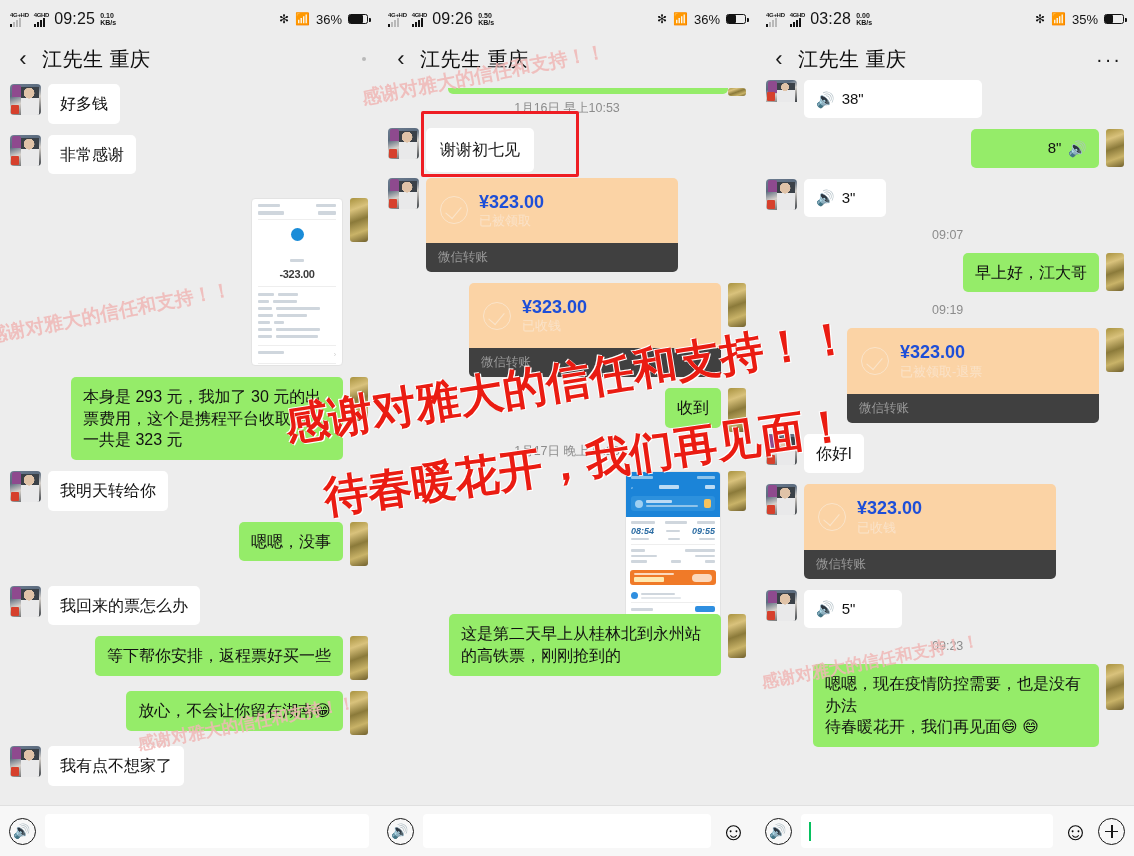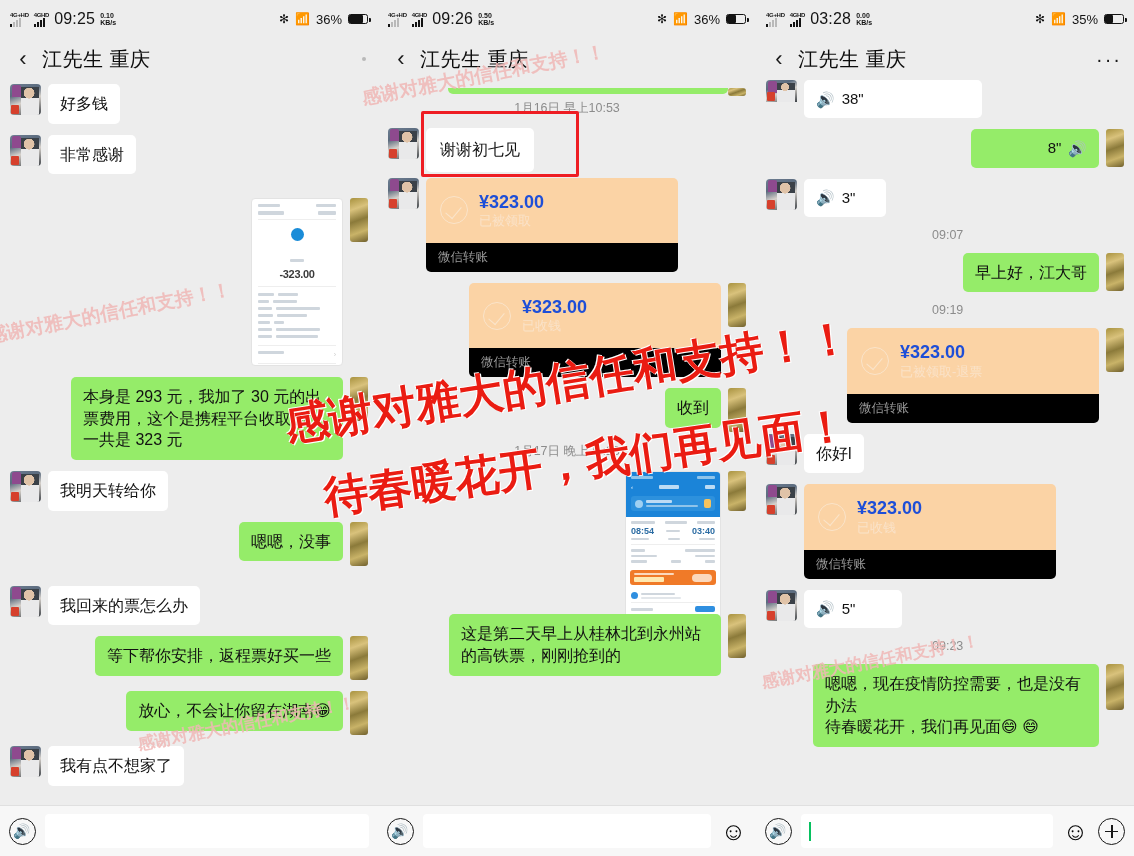--- a/index.html
+++ b/index.html
@@ -84,21 +84,21 @@
   .xfer-top{ background:#fbd3a5; display:flex; align-items:center; gap:11px;
              padding:13px 14px; border-radius:5px 5px 0 0; position:relative; }
   .xfer-top::before{ content:""; position:absolute; left:-5px; top:12px; border:5px solid transparent; border-right-color:#fbd3a5; }
   .xfer.out .xfer-top::before{ left:auto; right:-5px; border-right-color:transparent; border-left-color:#fbd3a5; }
   .xcheck{ width:28px; height:28px; flex:0 0 28px; border:1.6px solid #fae4ca; border-radius:50%;
            position:relative; }
   .xcheck::after{ content:""; position:absolute; left:8px; top:6px; width:8px; height:14px;
           border:1.8px solid #fae4ca; border-top:0; border-left:0; transform:rotate(40deg); }
   .xamt{ font-size:18px; font-weight:bold; color:#1d4ed8; line-height:1.25; }
   .xsub{ font-size:13px; color:#fae2c8; line-height:1.3; }
-  .xfoot{ background:#000000; font-size:12.5px; color:#9a9a9a; padding:6px 12px; border-radius:0 0 5px 5px; }
+  .xfoot{ background:#404040; font-size:12.5px; color:#9a9a9a; padding:6px 12px; border-radius:0 0 5px 5px; }
 
   
   .thumb{ margin-left:7px; border-radius:4px; overflow:hidden; background:#fff; border:1px solid #e3e3e3; }
   .thumb.pay{ width:92px; height:168px; }
   .thumb.ticket{ width:96px; height:166px; }
   .blurline{ background:#cfd6dd; border-radius:1px; }
 
   
   .inputbar{ height:51px; flex:0 0 51px; background:#f7f7f7; display:flex; align-items:center;
              gap:9px; padding:0 9px; border-top:1px solid #e0e0e0; }
@@ -374,21 +374,21 @@
         </div>
 
         <div class="row out">
           <div class="bub me">收到</div>
           <div class="av-strip"></div>
         </div>
 
         <div class="tstamp">1月17日 晚上21:28</div>
 
         <div class="row out">
-          <div class="thumb ticket" style="margin-right:7px;margin-left:8px;padding:0;">
+          <div class="thumb ticket" style="margin-right:7px;margin-left:8px;padding:0;font-style:italic;">
             <div style="background:#1b84d8;padding:4px 5px 6px;">
               <div style="display:flex;justify-content:space-between">
                   <span style="background:#8fc4ea;width:22px;height:3px;border-radius:1px"></span>
                   <span style="background:#8fc4ea;width:18px;height:3px;border-radius:1px"></span>
                 </div>
               <div style="display:flex;justify-content:space-between;align-items:center;margin-top:5px">
                   <span style="color:#fff;font-size:6px">‹</span>
                   <span style="background:#bcdbf4;width:20px;height:4px;border-radius:1px"></span>
                   <span style="background:#bcdbf4;width:10px;height:4px;border-radius:1px"></span>
                 </div>
@@ -403,21 +403,21 @@
             </div>
             <div style="background:#fff;padding:4px 5px">
               <div style="display:flex;justify-content:space-between;align-items:center">
                   <span class="blurline" style="width:24px;height:2.5px"></span>
                   <span class="blurline" style="width:22px;height:2.5px"></span>
                   <span class="blurline" style="width:18px;height:2.5px"></span>
                 </div>
               <div style="display:flex;justify-content:space-between;align-items:center;margin-top:2px">
                 <span style="font-size:9px;font-weight:bold;color:#2b6ca3">08:54</span>
                 <span class="blurline" style="width:14px;height:2.5px"></span>
-                <span style="font-size:9px;font-weight:bold;color:#2b6ca3">03:40</span>
+                <span style="font-size:9px;font-weight:bold;color:#2b6ca3">09:55</span>
               </div>
               <div style="display:flex;justify-content:space-between;margin-top:2px">
                   <span class="blurline" style="width:18px;height:2.5px"></span>
                   <span class="blurline" style="width:12px;height:2.5px"></span>
                   <span class="blurline" style="width:16px;height:2.5px"></span>
                 </div>
               <div style="height:1px;background:#eee;margin:4px 0"></div>
               <div style="display:flex;justify-content:space-between">
                   <span class="blurline" style="width:14px;height:2.5px"></span>
                   <span class="blurline" style="width:30px;height:2.5px"></span>

